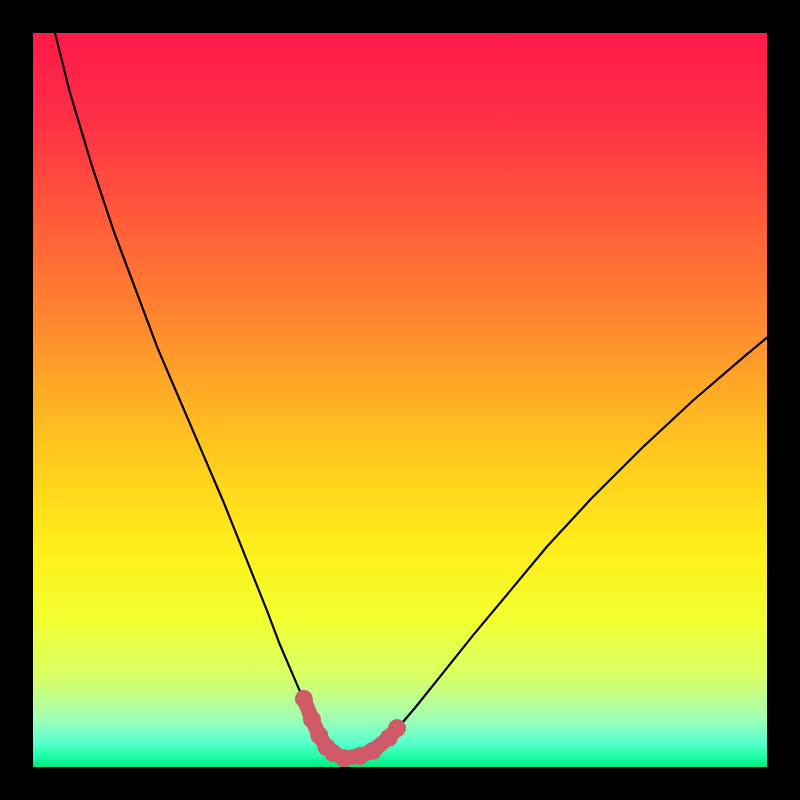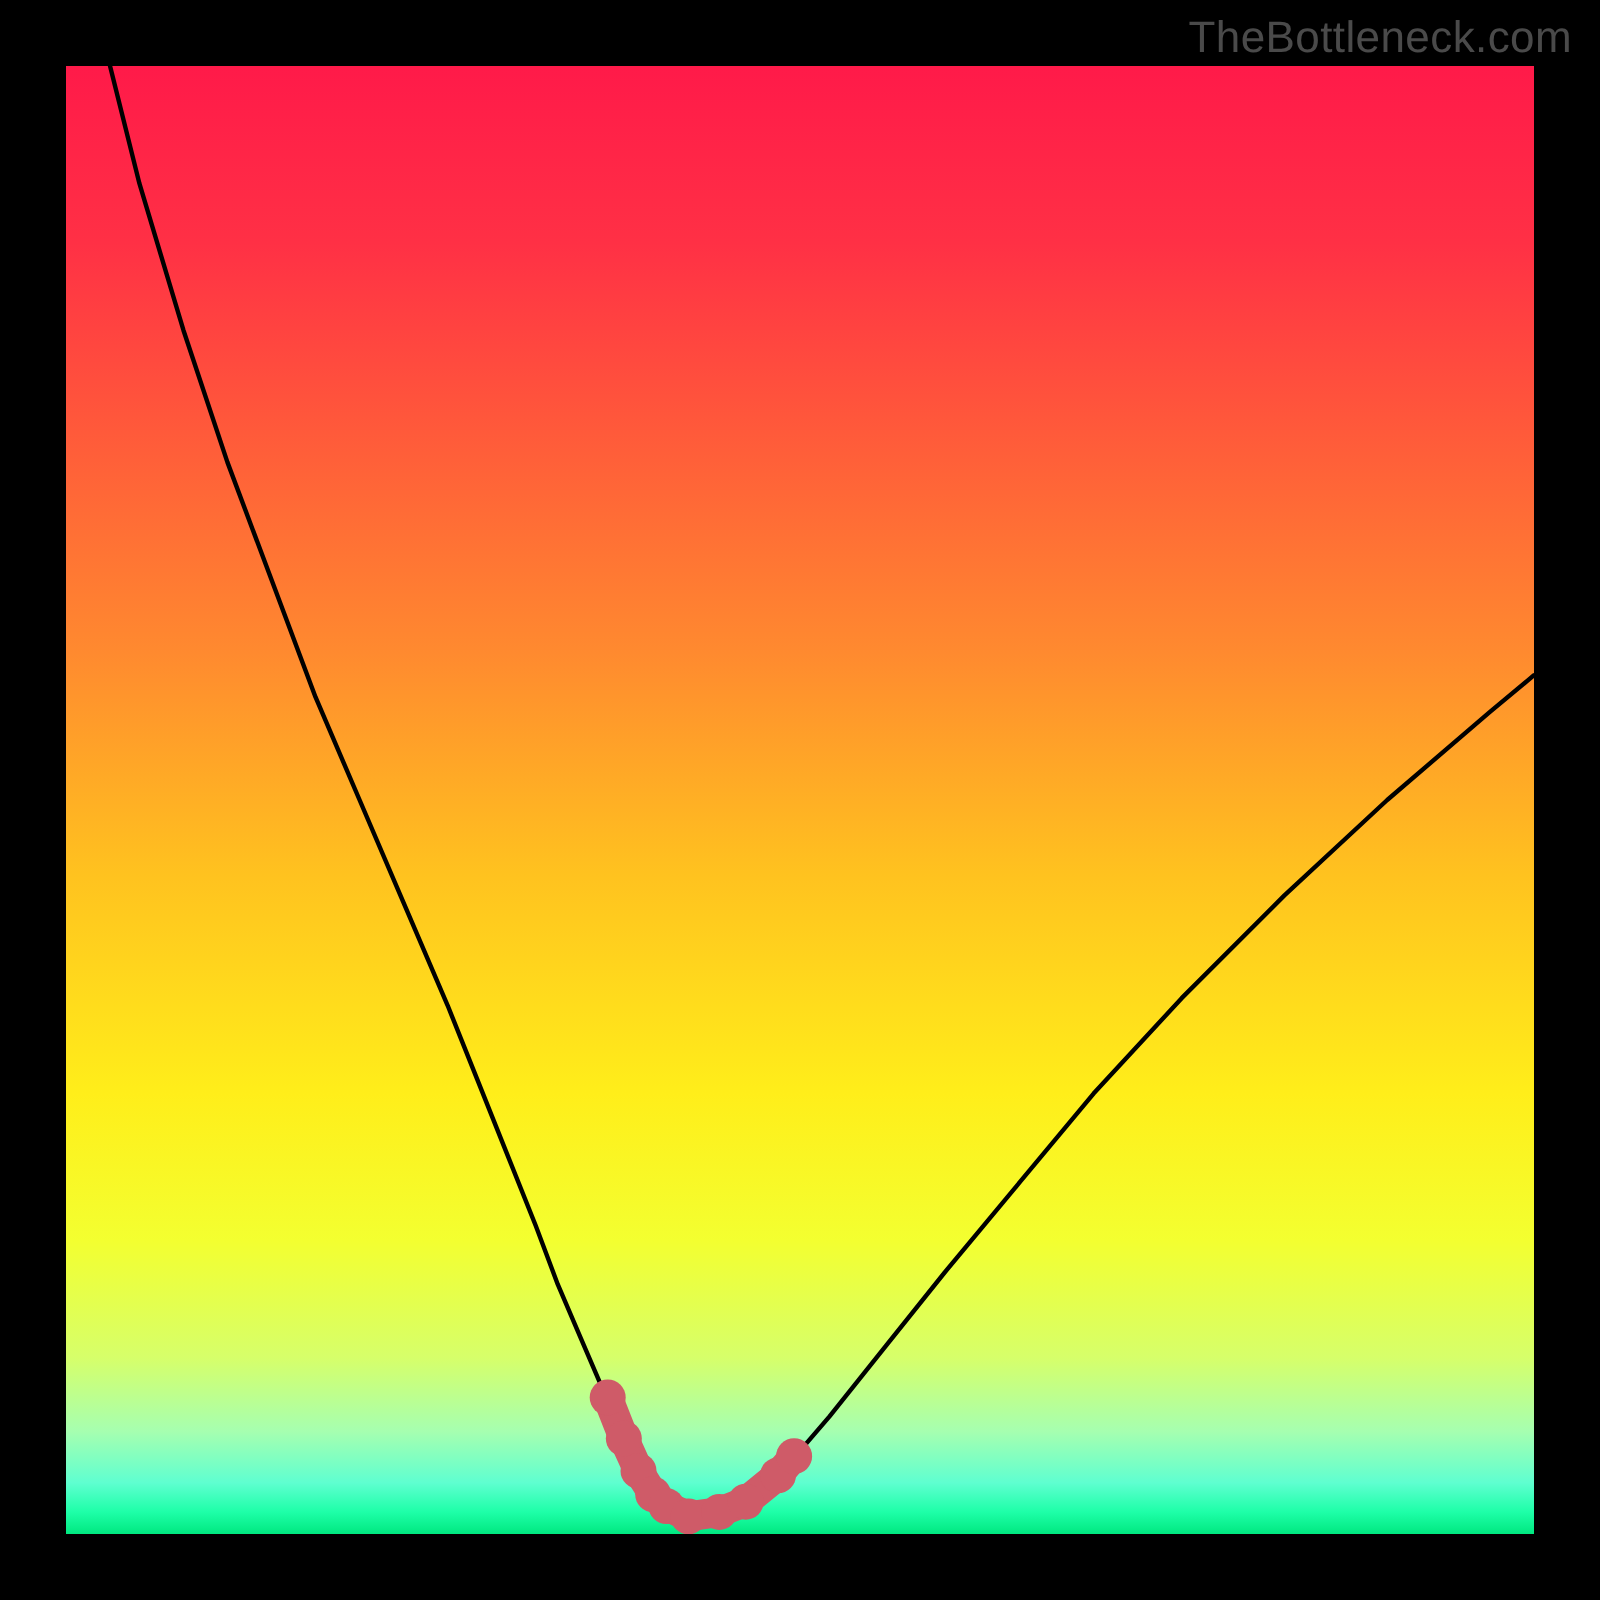--- a/index.html
+++ b/index.html
@@ -54,14 +54,13 @@
         <circle cx="286.26" cy="702.44" r="9" fill="#cf5b68"></circle>
         <circle cx="293.60" cy="714.18" r="9" fill="#cf5b68"></circle>
         <circle cx="300.21" cy="720.05" r="9" fill="#cf5b68"></circle>
         <circle cx="311.22" cy="725.19" r="9" fill="#cf5b68"></circle>
         <circle cx="326.63" cy="722.99" r="9" fill="#cf5b68"></circle>
         <circle cx="339.84" cy="717.85" r="9" fill="#cf5b68"></circle>
         <circle cx="355.99" cy="704.64" r="9" fill="#cf5b68"></circle>
         <circle cx="364.06" cy="695.10" r="9" fill="#cf5b68"></circle>
       </svg>
   </div>
-  <div class="watermark">TheBottleneck.com</div>
 </div>
 
 </body></html>

